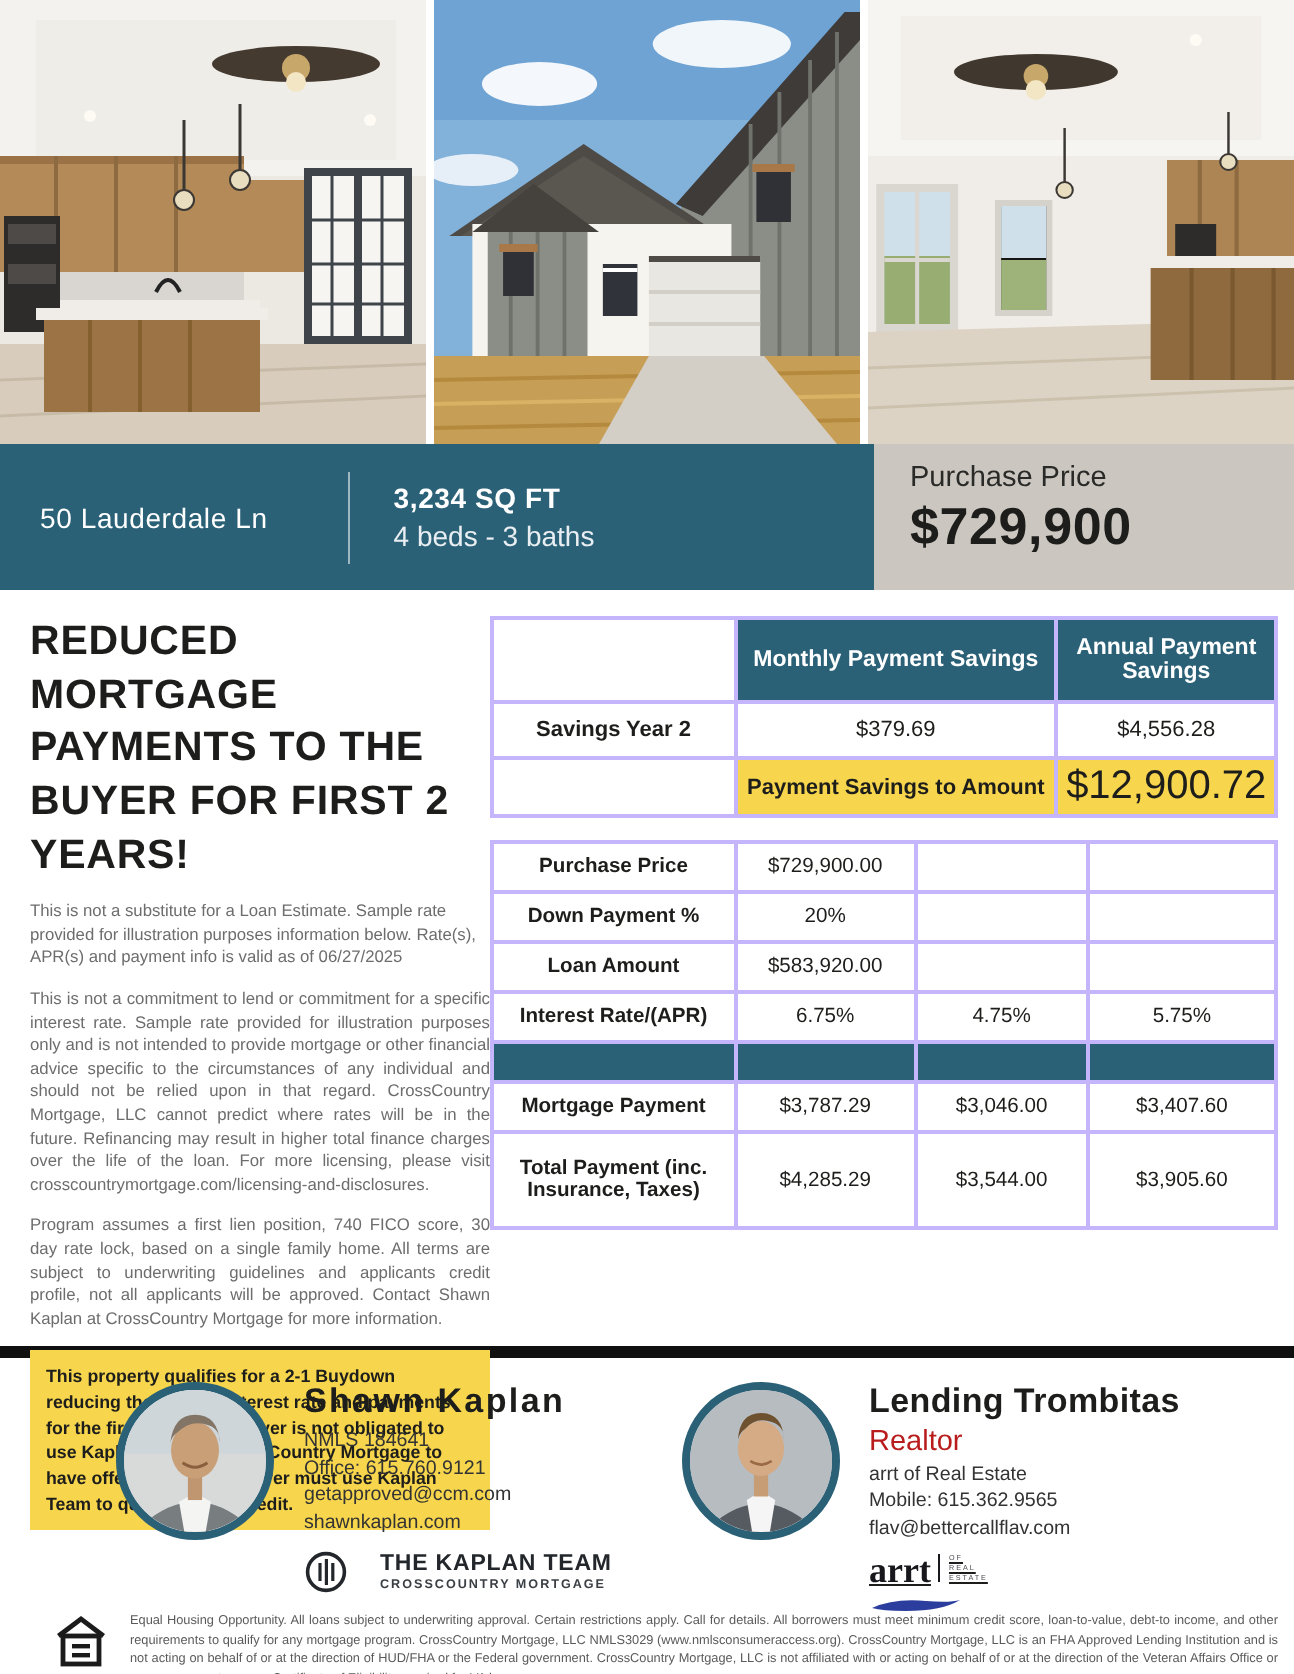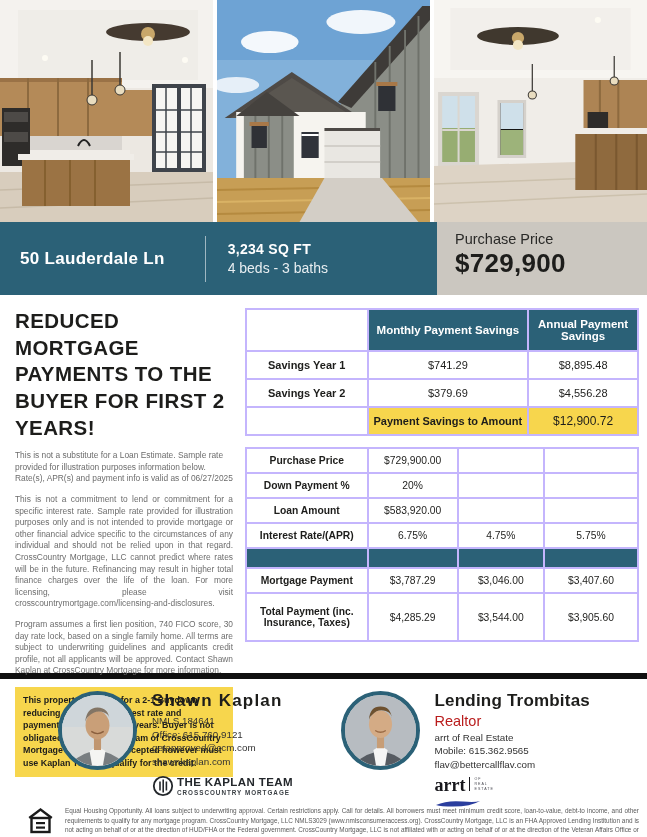--- a/index.html
+++ b/index.html
@@ -14,52 +14,52 @@
   .photos { display:flex; gap:4px; height:222px; background:#fff; }
   .photo { flex:1; overflow:hidden; }
   .photo svg { width:100%; height:100%; display:block; }
 
   
   .banner { display:flex; height:73px; }
   .banner-left {
     flex:0 0 437px; background:#2b6177; color:#fff;
     display:flex; align-items:center; padding-left:20px;
   }
-  .addr-line1 { font-size:17px; font-weight:bold; letter-spacing:.3px; }
+  .addr-line1 { font-size:14px; font-weight:normal; letter-spacing:.3px; }
   .addr-line2 { font-size:14px; margin-top:3px; color:#e8eef1; }
   .banner-divider { width:1px; height:46px; background:rgba(255,255,255,.55); margin:0 22px 0 40px; }
   .sqft-line { font-size:14px; font-weight:bold; letter-spacing:.3px; }
   .beds-line { font-size:14px; margin-top:3px; color:#e8eef1; }
   .banner-right { flex:1; background:#cbc7c0; padding:9px 0 0 18px; }
   .pp-label { font-size:14.5px; color:#2a2a28; }
   .pp-value { font-size:26px; font-weight:bold; letter-spacing:.3px; margin-top:1px; }
 
   
   .content { display:flex; height:378px; padding:13px 8px 0 15px; }
-  .left-col { width:230px; padding-right:12px; }
+  .left-col { width:230px; padding-right:0; }
   .headline { font-size:20.5px; line-height:1.3; font-weight:bold; letter-spacing:.4px; }
   .fine { font-size:8.4px; line-height:1.38; color:#6d6d6d; margin-top:9px; }
   .fine.justify { text-align:justify; }
   .highlight-box {
     background:#f7d64d; margin-top:10px; padding:7px 8px;
     font-size:8.9px; line-height:1.42; font-weight:bold; color:#1d1d1b;
   }
 
   .right-col { flex:1; }
   table { width:100%; border-collapse:collapse; table-layout:fixed; }
   table, th, td { border:2px solid #c4b5fd; }
   th, td { text-align:center; vertical-align:middle; padding:2px 3px; }
 
   
   .t1 th { height:42px; font-size:11.5px; }
   .t1 .teal-h { background:#2b6177; color:#fff; }
   .t1 td { height:28px; font-size:11px; }
   .t1 .rowlabel { font-weight:bold; }
   .t1 .total-label { background:#f7d64d; font-weight:bold; font-size:11px; }
-  .t1 .total-value { background:#f7d64d; font-size:12px; }
+  .t1 .total-value { background:#f7d64d; font-size:20px; }
   .t1 col.c0 { width:31%; } .t1 col.c1 { width:41%; } .t1 col.c2 { width:28%; }
 
   
   .t2 { margin-top:11px; }
   .t2 th { height:36px; font-size:10.3px; }
   .t2 td { height:25px; font-size:10.3px; }
   .t2 .rowlabel { font-weight:bold; }
   .t2 .spacer td { height:20px; background:#2b6177; }
   .t2 col.c0 { width:31%; } .t2 col.c1 { width:23%; } .t2 col.c2 { width:22%; } .t2 col.c3 { width:24%; }
   .t2 .total-row td { height:48px; }
@@ -72,26 +72,26 @@
     width:79px; height:79px; border-radius:50%;
     border:4px solid #2b6177; overflow:hidden; flex:0 0 auto; background:#cfd3d5;
   }
   .agent-photo svg { width:100%; height:100%; display:block; }
   .agent-name { font-size:17px; font-weight:bold; letter-spacing:1.2px; }
   .agent-name.tight { letter-spacing:.2px; }
   .agent-title { font-size:14.5px; margin-top:2px; color:#b91c1c; }
   .agent-line { font-size:9.8px; margin-top:2.5px; color:#333; }
   .agent-line.first { margin-top:4px; }
 
-  .ccm-logo { display:flex; align-items:center; gap:3px; margin-top:8px; }
+  .ccm-logo { display:flex; align-items:center; gap:16px; margin-top:8px; }
   .ccm-text1 { font-size:11.5px; font-weight:bold; letter-spacing:.4px; color:#23272b; }
   .ccm-text2 { font-size:6.3px; font-weight:bold; letter-spacing:1px; color:#3a3f44; margin-top:1px; }
 
   .arrt-logo { margin-top:7px; }
-  .arrt-row { display:flex; align-items:flex-start; gap:4px; }
+  .arrt-row { display:flex; align-items:flex-start; gap:4px;text-decoration:underline; }
   .arrt-word { font-family:"Liberation Serif", serif; font-size:18px; font-weight:bold; line-height:.9; color:#17171c; }
   .arrt-sep { width:1px; height:14px; background:#17171c; }
   .arrt-sub { font-size:3.6px; letter-spacing:1px; color:#4a4a52; line-height:1.5; }
   .arrt-swoosh { width:46px; height:7px; margin-top:3px; }
 
   
   .footer { display:flex; gap:11px; padding:9px 8px 0 27px; align-items:flex-start; }
   .eh-icon { flex:0 0 auto; }
   .footer-text { font-size:6.4px; line-height:1.5; color:#5a5a5a; text-align:justify; }
 </style>
@@ -278,25 +278,20 @@
         <colgroup>
             <col class="c0">
             <col class="c1">
             <col class="c2">
           </colgroup>
         <tbody>
             <tr>
           <th></th>
           <th class="teal-h">Monthly Payment Savings</th>
           <th class="teal-h">Annual Payment Savings</th>
-        </tr>
-        <tr>
-          <td class="rowlabel">Savings Year 1</td>
-          <td>$741.29</td>
-          <td>$8,895.48</td>
         </tr>
         <tr>
           <td class="rowlabel">Savings Year 2</td>
           <td>$379.69</td>
           <td>$4,556.28</td>
         </tr>
         <tr>
           <td></td>
           <td class="total-label">Payment Savings to Amount</td>
           <td class="total-value">$12,900.72</td>

